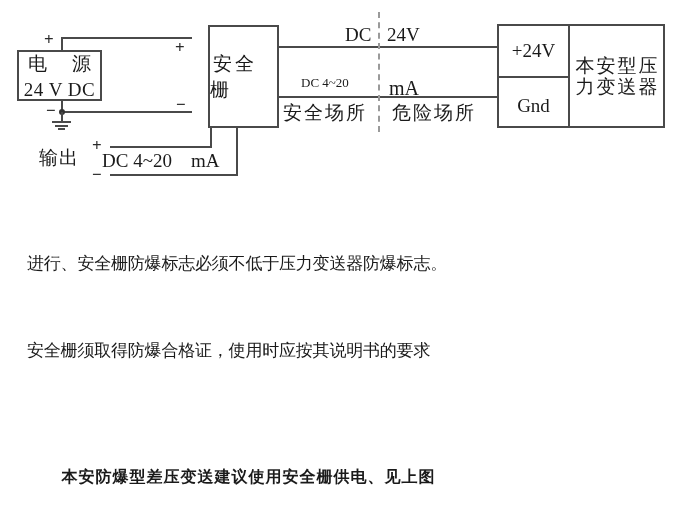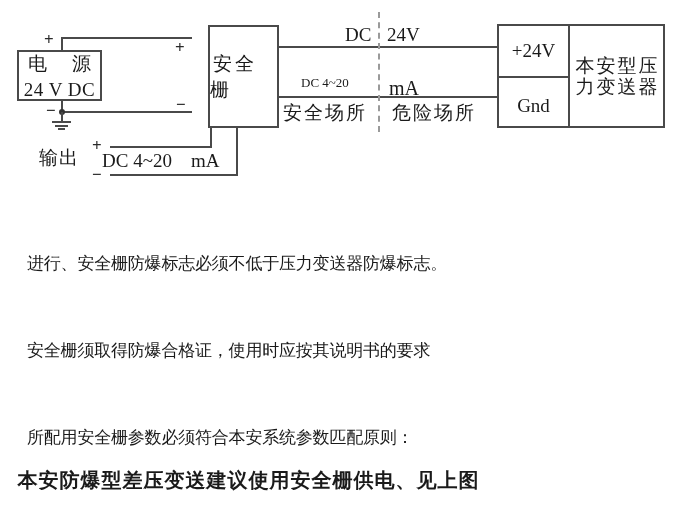--- a/index.html
+++ b/index.html
@@ -25,21 +25,21 @@
   
   .cell{position:absolute;display:flex;align-items:center;justify-content:center;font-size:19px;}
   .tname{position:absolute;display:flex;flex-direction:column;align-items:center;justify-content:center;
          font-size:19px;letter-spacing:2px;line-height:21px;text-indent:2px;}
   
   .notes{position:absolute;left:27px;top:191px;width:648px;font-size:17px;line-height:29px;
          letter-spacing:-0.2px;white-space:pre;}
   
   .footer{position:absolute;left:0;top:467px;width:497px;text-align:center;
           font-family:"Liberation Sans","DejaVu Sans",sans-serif;font-weight:bold;
-          font-size:20px;letter-spacing:1px;}
+          font-size:16px;letter-spacing:1px;}
 </style>
 </head>
 <body>
 
 <div class="page">
 
   <div>
 
     <div class="wire v" style="left:61px;top:37px;height:14px;"></div>
     <div class="wire h" style="left:61px;top:37px;width:131px;"></div>
@@ -103,21 +103,20 @@
     <span class="lbl cjk" style="left:283px;top:103px;font-size:19px;">安全场所</span>
     <span class="lbl cjk" style="left:392px;top:103px;font-size:19px;">危险场所</span>
 
     <span class="lbl" style="left:39px;top:148px;font-size:19px;letter-spacing:1px;">输出</span>
     <span class="lbl" style="left:102px;top:151px;font-size:19px;">DC 4~20　mA</span>
   </div>
 
   <div class="notes">
     <div>进行、安全栅防爆标志必须不低于压力变送器防爆标志。</div>
     <div>安全栅须取得防爆合格证，使用时应按其说明书的要求</div>
-    <div>所配用安全栅参数必须符合本安系统参数匹配原则：</div>
     
     
     
     
     
     
   </div>
 
   <div class="footer">本安防爆型差压变送建议使用安全栅供电、见上图</div>
 

